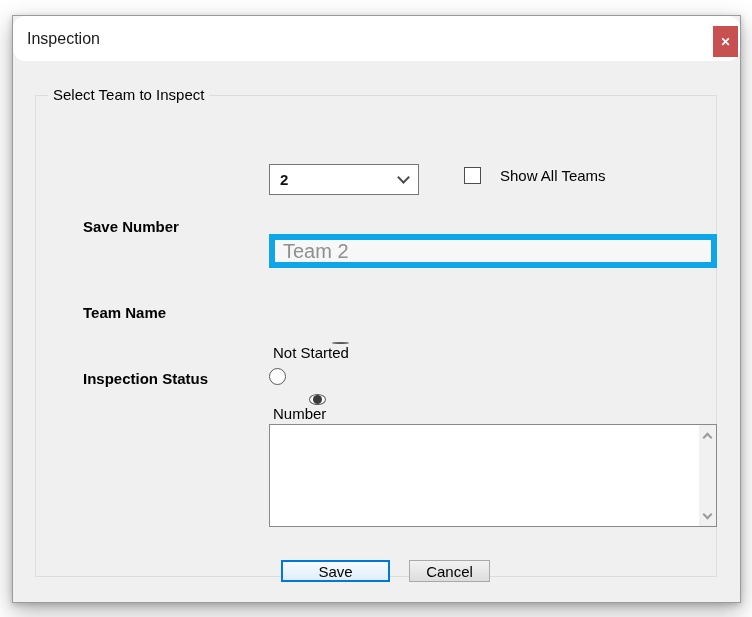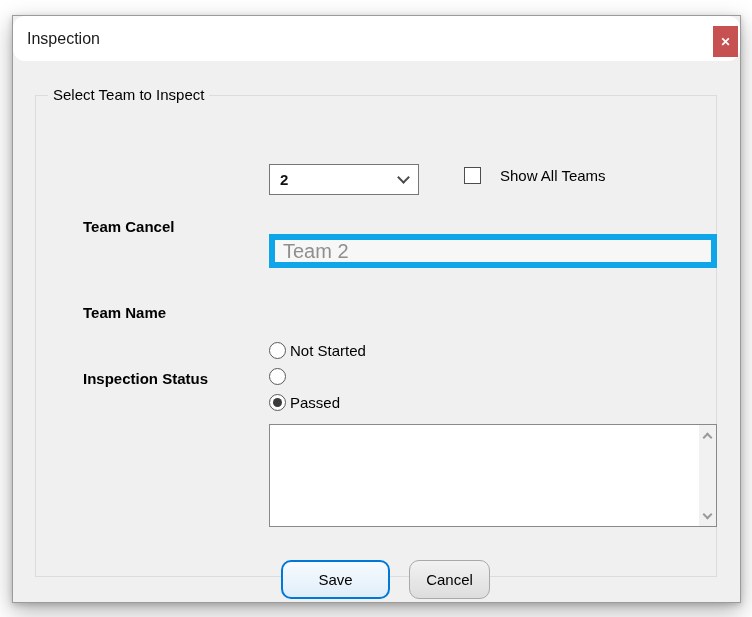--- a/index.html
+++ b/index.html
@@ -68,21 +68,21 @@
   
   .text-field {
     position:absolute; left:233px; top:138px; width:448px; height:34px;
     background:#f7f7f7; border:6px solid #0ea5e9;
     font-size:20px; color:#8f8f8f; padding:0 8px;
     font-family:"Liberation Sans", sans-serif;
   }
   .text-field:disabled { background:#f7f7f7; color:#8f8f8f; }
 
   
-  .radio-row { position:absolute; left:233px; display:flex; align-items:flex-start; height:18px; }
+  .radio-row { position:absolute; left:233px; display:flex; align-items:flex-end; height:18px;flex-direction:column; }
   .radio {
     width:17px; height:17px; border-radius:50%;
     background:#ffffff; border:1px solid #5a5a5a; cursor:pointer;
     display:flex; align-items:center; justify-content:center;
   }
   .radio .dot { display:none; width:9px; height:9px; border-radius:50%; background:#3b3b3b; }
   .radio.checked .dot { display:block; }
   .radio-label { font-size:15px; color:#000; margin-left:4px; line-height:17px; }
 
   
@@ -109,24 +109,23 @@
     width:7px; height:7px; border-left:2px solid #9a9a9a; border-top:2px solid #9a9a9a;
     transform:rotate(45deg); margin-top:3px;
   }
   .chev-down-sm {
     width:7px; height:7px; border-left:2px solid #9a9a9a; border-bottom:2px solid #9a9a9a;
     transform:rotate(-45deg); margin-bottom:3px;
   }
 
   
   .btn {
-    position:absolute; top:464px; height:39px;
+    position:absolute; top:464px; height:22px;
     font-family:"Liberation Sans", sans-serif; font-size:15px; color:#000;
     cursor:pointer;
-    border-radius:10px;
   }
   .btn-save {
     left:245px; width:109px;
     background:linear-gradient(#f6fbfe, #e0eef9);
     border:2px solid #0078d7;
   }
   .btn-cancel {
     left:373px; width:81px;
     background:linear-gradient(#f2f2f2, #dddddd);
     border:1px solid #a9a9a9;
@@ -142,21 +141,21 @@
     <button class="close-btn">
       <span>✕</span>
     </button>
   </div>
 
   <div class="client">
 
     <div class="groupbox">
       <div class="group-label">Select Team to Inspect</div>
 
-      <div class="field-label" style="left:47px; top:122px;">Team Cancel</div>
+      <div class="field-label" style="left:47px; top:122px;">Save Number</div>
       <div class="combo">
         <div class="combo-value">2</div>
         <div class="combo-arrow">
           <span class="chev-down"></span>
         </div>
       </div>
 
       <div class="checkbox-row">
         <span class="checkbox"></span>
         <span class="checkbox-label">Show All Teams</span>
@@ -171,21 +170,21 @@
         <span class="radio"></span>
         <span class="radio-label">Not Started</span>
       </div>
       <div class="radio-row" style="top:272px;">
         <span class="radio"></span>
       </div>
       <div class="radio-row" style="top:298px;">
         <span class="radio checked">
             <span class="dot"></span>
           </span>
-        <span class="radio-label">Passed</span>
+        <span class="radio-label">Number</span>
       </div>
 
       <div class="notes-box">
         <textarea class="notes-input" style=""></textarea>
         <div class="scrollbar">
           <div class="scroll-arrow up">
             <span class="chev-up-sm"></span>
           </div>
           <div class="scroll-arrow down">
             <span class="chev-down-sm"></span>

